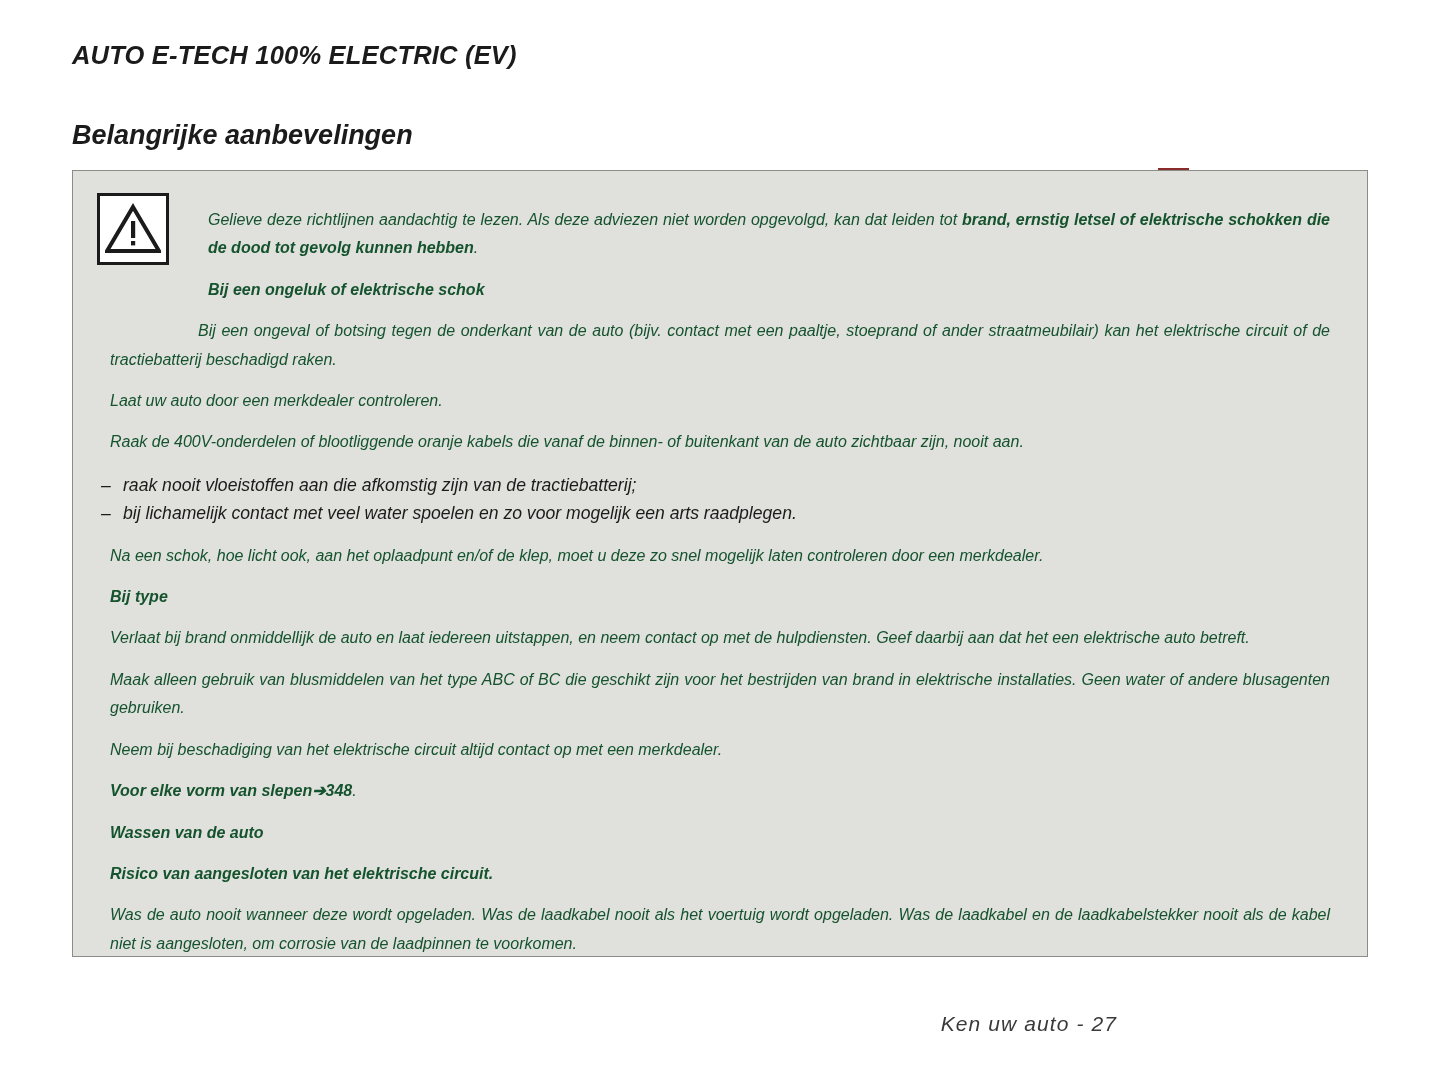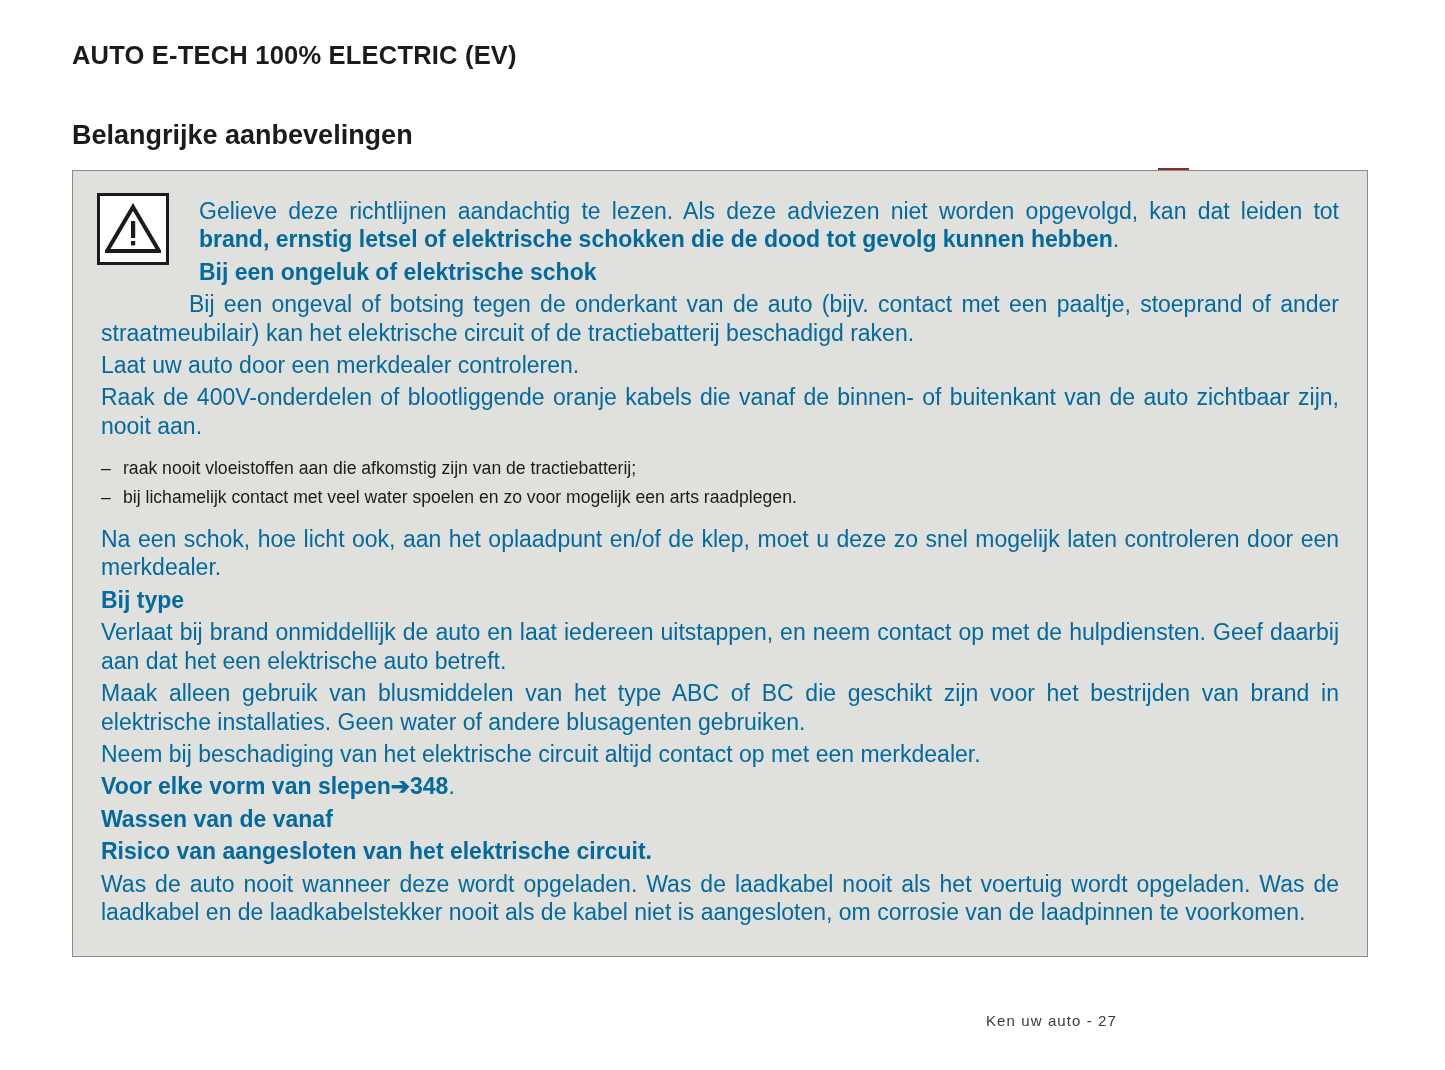--- a/index.html
+++ b/index.html
@@ -13,20 +13,21 @@
     font-family: "Liberation Sans", sans-serif;
     color: #1b1b1b;
     position: relative;
     overflow: hidden;
   }
   .page {
     position: relative;
     width: 1189px;
     height: 1070px;
     box-sizing: border-box;
+    font-style: italic;
   }
   .doc-title {
     position: absolute;
     left: 72px;
     top: 41px;
     font-size: 25.5px;
     font-weight: bold;
     letter-spacing: 0.2px;
     color: #1b1b1b;
   }
@@ -78,24 +79,24 @@
     background: #ffffff;
     display: flex;
     align-items: center;
     justify-content: center;
   }
   .warn-icon svg { display: block; }
   .txt-block {
     margin-left: 98px;
   }
   p.t {
-    margin: 4px;
-    font-size: 23px;
+    margin: 13px;
+    font-size: 16px;
     line-height: 28.4px;
-    color: #0369a1;
+    color: #14532d;
     text-align: left;
   }
   p.t.justify {
     text-align: justify;
     text-align-last: left;
   }
   .b { font-weight: bold; }
   .indent-first { text-indent: 88px; }
   .full {
     margin-left: 0;
@@ -111,21 +112,21 @@
   }
   .bullet-dash {
     width: 22px;
     flex: 0 0 22px;
   }
   .arrow { font-weight: bold; }
   .footer {
     position: absolute;
     right: 72px;
     top: 1012px;
-    font-size: 15px;
+    font-size: 21px;
     letter-spacing: 1.1px;
     color: #3a3a3a;
   }
 </style>
 </head>
 <body>
 
 <div class="page">
 
   <div class="doc-title">AUTO E-TECH 100% ELECTRIC (EV)</div>
@@ -165,21 +166,21 @@
             <span>bij lichamelijk contact met veel water spoelen en zo voor mogelijk een arts raadplegen.</span>
           </div>
         </div>
 
         <p class="t justify">Na een schok, hoe licht ook, aan het oplaadpunt en/of de klep, moet u deze zo snel mogelijk laten controleren door een merkdealer.</p>
         <p class="t b">Bij type</p>
         <p class="t justify">Verlaat bij brand onmiddellijk de auto en laat iedereen uitstappen, en neem contact op met de hulpdiensten. Geef daarbij aan dat het een elektrische auto betreft.</p>
         <p class="t justify">Maak alleen gebruik van blusmiddelen van het type ABC of BC die geschikt zijn voor het bestrijden van brand in elektrische installaties. Geen water of andere blusagenten gebruiken.</p>
         <p class="t">Neem bij beschadiging van het elektrische circuit altijd contact op met een merkdealer.</p>
         <p class="t"><span class="b">Voor elke vorm van slepen</span><span class="b arrow">➔</span><span class="b">348</span><span>.</span></p>
-        <p class="t b">Wassen van de vanaf</p>
+        <p class="t b">Wassen van de auto</p>
         <p class="t b">Risico van aangesloten van het elektrische circuit.</p>
         <p class="t justify">Was de auto nooit wanneer deze wordt opgeladen. Was de laadkabel nooit als het voertuig wordt opgeladen. Was de laadkabel en de laadkabelstekker nooit als de kabel niet is aangesloten, om corrosie van de laadpinnen te voorkomen.</p>
       </div>
 
     </div>
   </div>
 
   <div class="footer">Ken uw auto - 27</div>
 
 </div>

